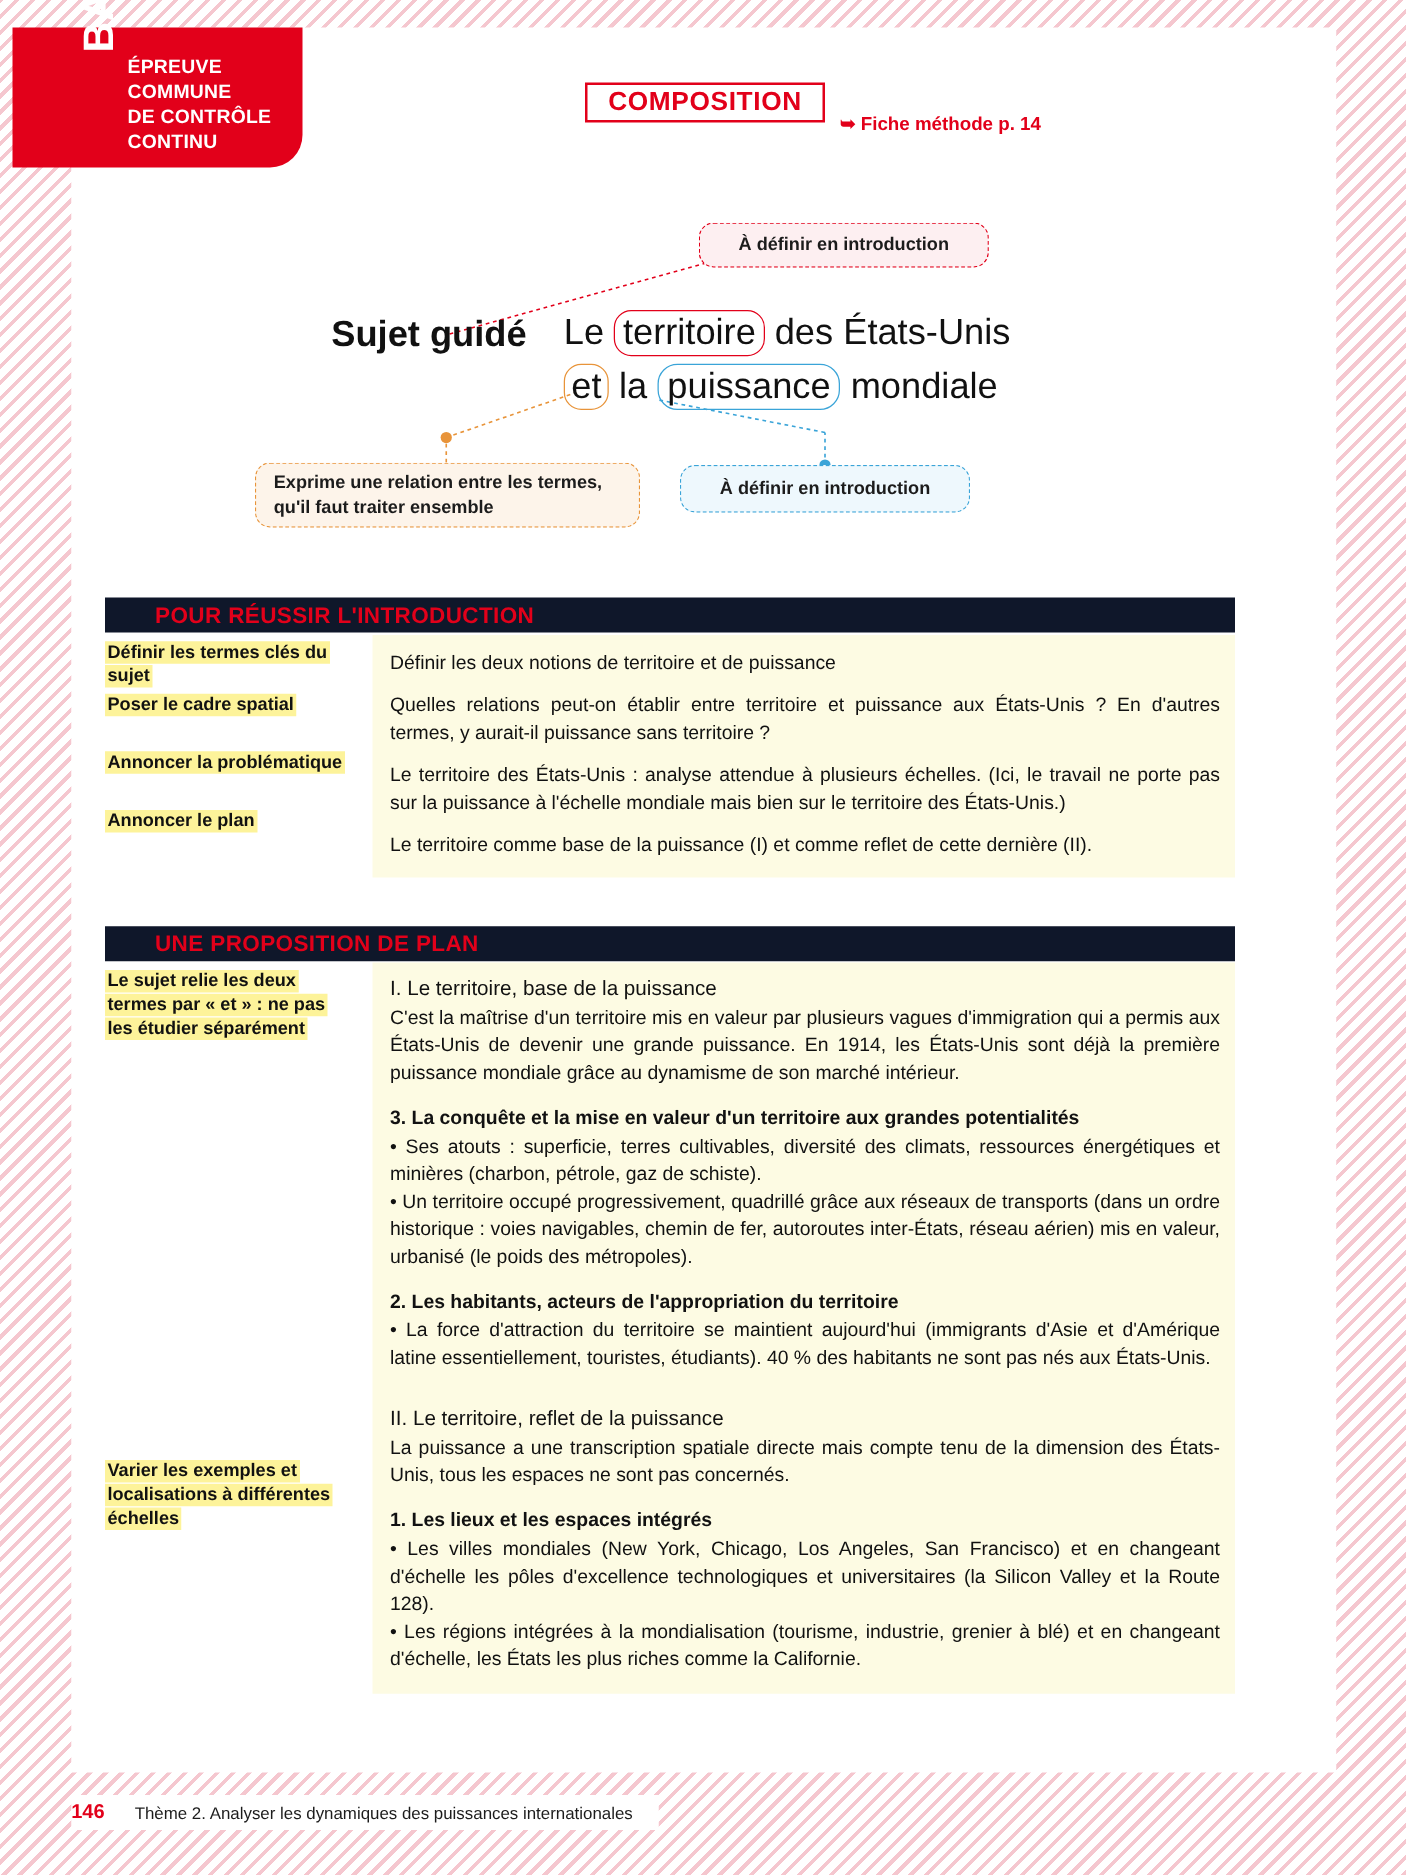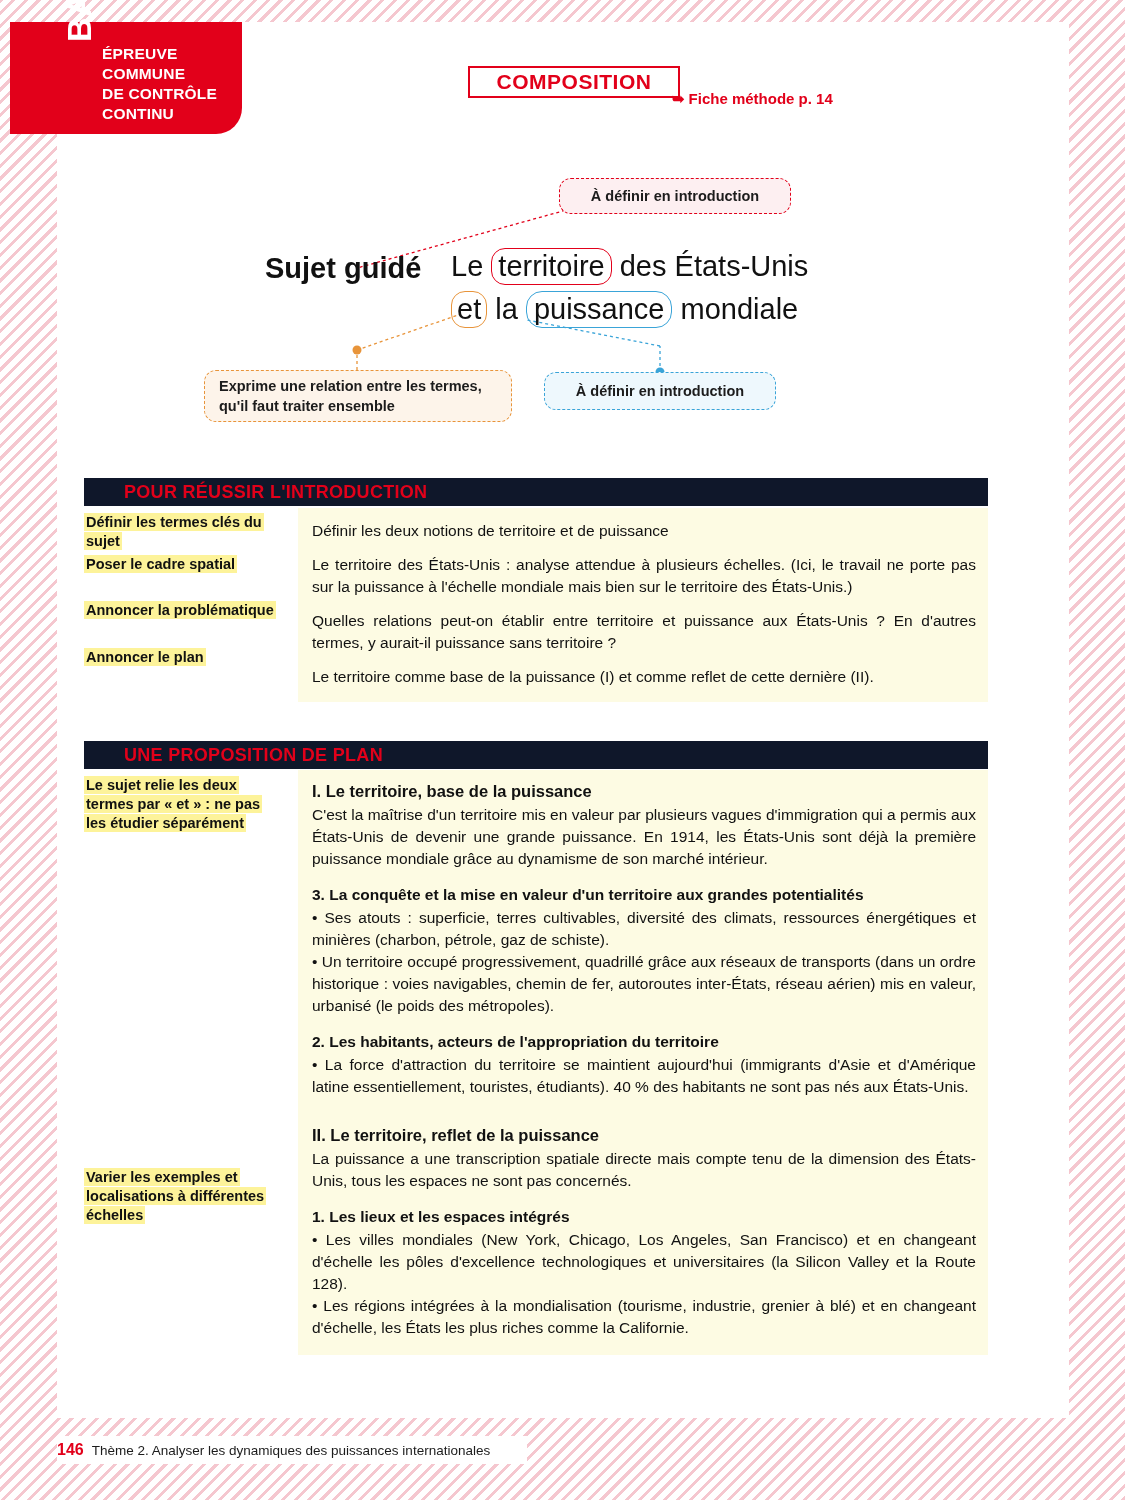--- a/index.html
+++ b/index.html
@@ -65,21 +65,21 @@
     line-height: 20px;
     font-weight: bold;
     letter-spacing: 0.2px;
   }
 
   
   .composition-badge {
     position: absolute;
     left: 468px;
     top: 66px;
-    width: 212px;
+    width: 192px;
     height: 32px;
     border: 2px solid #e2001a;
     box-sizing: border-box;
     display: flex;
     align-items: center;
     justify-content: center;
     color: #e2001a;
     font-weight: bold;
     font-size: 21px;
     letter-spacing: 0.5px;
@@ -240,21 +240,21 @@
     position: absolute;
     left: 298px;
     top: 770px;
     width: 690px;
     background: #fdfbe3;
     padding: 12px 12px 16px 14px;
     box-sizing: border-box;
   }
   .plan-h1 {
     font-size: 16.5px;
-    font-weight: bold;
+    font-weight: normal;
     color: #111111;
     margin: 0 0 3px 0;
   }
   .plan-h2 {
     font-size: 15.5px;
     font-weight: bold;
     color: #111111;
     margin: 16px 0 3px 0;
   }
   .plan-p {
@@ -276,21 +276,21 @@
     background: #ffffff;
     display: flex;
     align-items: center;
     font-size: 13.5px;
     color: #1c1c1c;
   }
   .footer .pagenum {
     color: #e2001a;
     font-weight: bold;
     font-size: 16px;
-    margin-right: 8px;
+    margin-right: 24px;
   }
 </style>
 </head>
 <body>
 
 <div class="page-bg"></div>
 <div class="page-white"></div>
 
 <div class="bac-tab">
   <div class="bac-word">BAC</div>
@@ -361,22 +361,22 @@
 </div>
 <div class="side-label" style="left:84px; top:601px; width:200px;">
   <span>Annoncer la problématique</span>
 </div>
 <div class="side-label" style="left:84px; top:648px; width:200px;">
   <span>Annoncer le plan</span>
 </div>
 
 <div class="intro-block">
   <div class="intro-row-text">Définir les deux notions de territoire et de puissance</div>
+  <div class="intro-row-text">Quelles relations peut-on établir entre territoire et puissance aux États-Unis ? En d'autres termes, y aurait-il puissance sans territoire ?</div>
   <div class="intro-row-text">Le territoire des États-Unis : analyse attendue à plusieurs échelles. (Ici, le travail ne porte pas sur la puissance à l'échelle mondiale mais bien sur le territoire des États-Unis.)</div>
-  <div class="intro-row-text">Quelles relations peut-on établir entre territoire et puissance aux États-Unis ? En d'autres termes, y aurait-il puissance sans territoire ?</div>
   <div class="intro-row-text"><span>Le territoire comme base de la puissance (I) et comme reflet de cette dernière (II).</span></div>
 </div>
 
 <div class="section-head" id="sec2-head">
   <span>UNE PROPOSITION DE PLAN</span>
 </div>
 
 <div class="side-label" style="left:84px; top:776px; width:200px;">
   <span>Le sujet relie les deux termes par « et » : ne pas les étudier séparément</span>
 </div>

